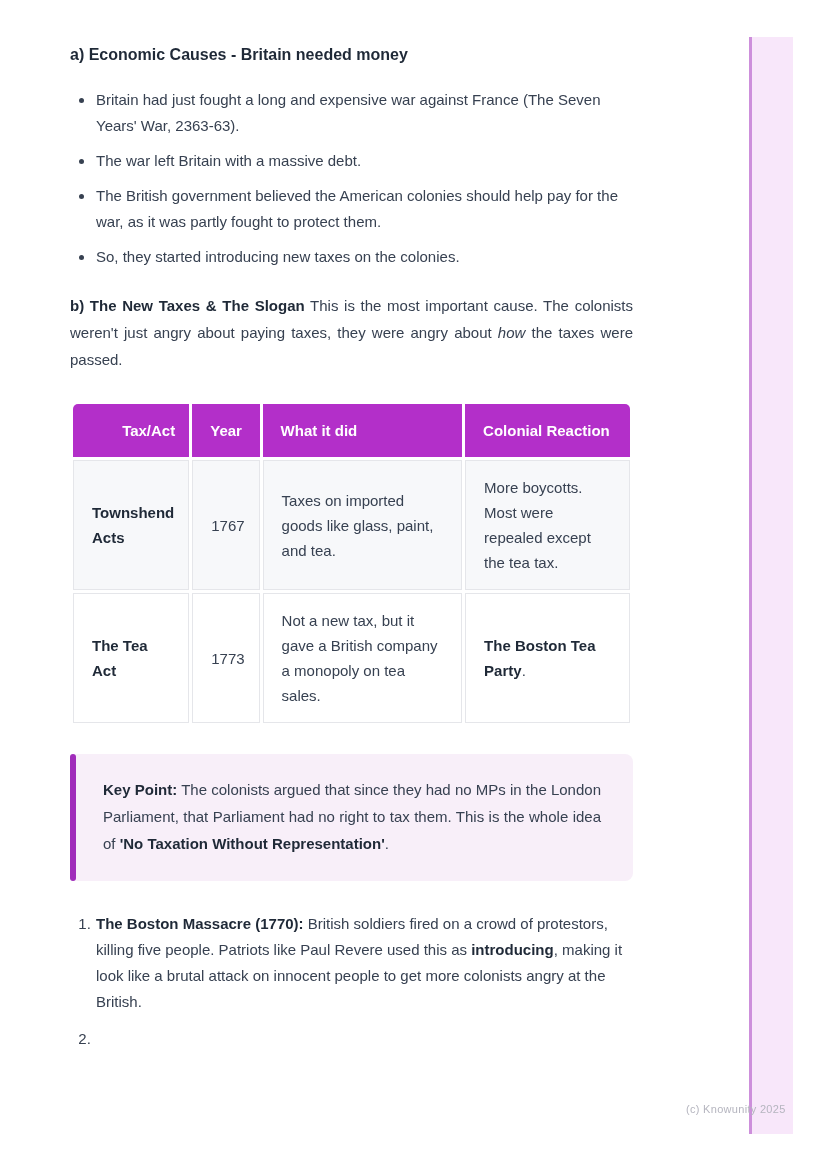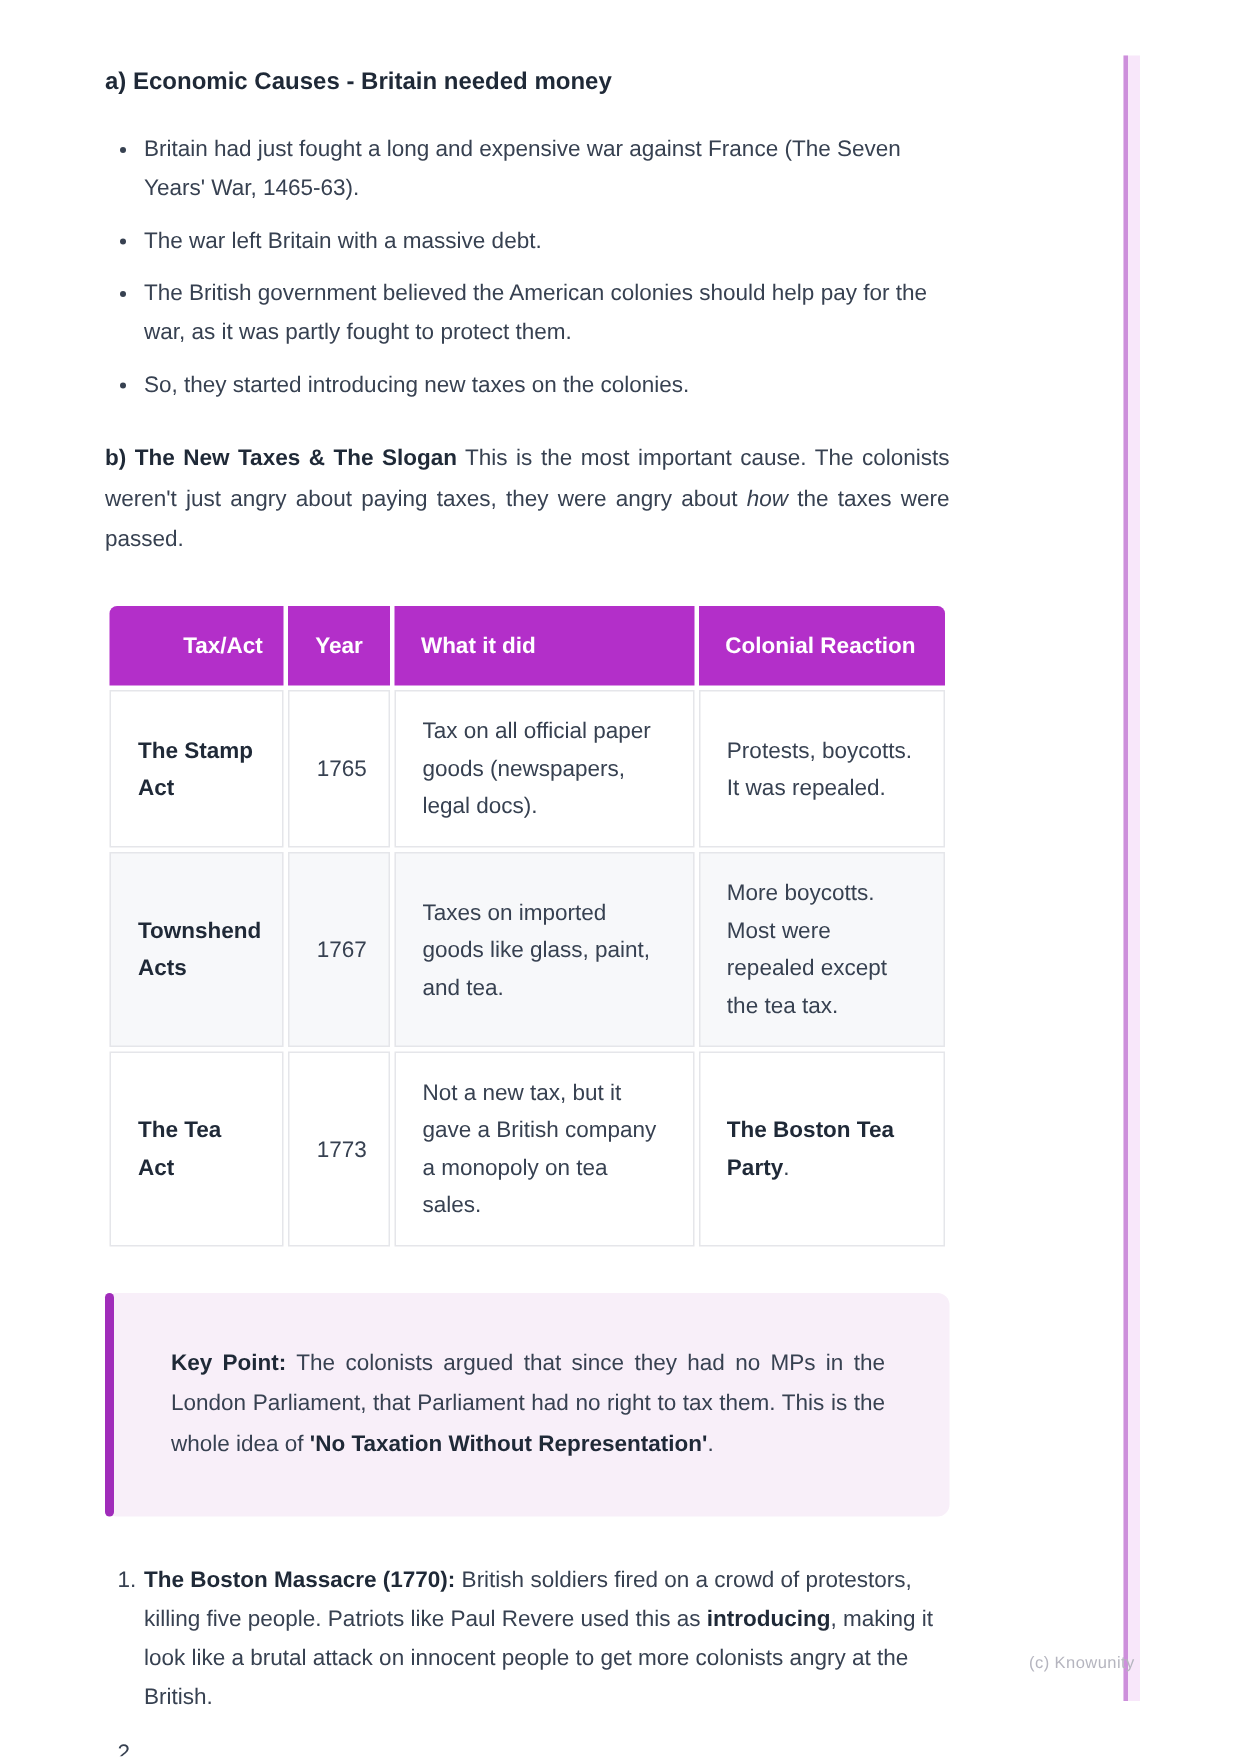--- a/index.html
+++ b/index.html
@@ -9,21 +9,21 @@
     --strip-bg:#f8e7fa;
     --strip-edge:#cd8fdb;
     --body-text:#374151;
     --heading-text:#1f2937;
     --table-border:#e5e6ea;
     --row-alt-bg:#f7f8fa;
     --watermark-color:#b5b5bf;
   }
   html,body{margin:0;padding:0;background:#ffffff;}
   .page{
-    position:relative;width:760px;height:1171px;background:#ffffff;overflow:hidden;
+    position:relative;width:828px;height:1171px;background:#ffffff;overflow:hidden;
     font-family:"Liberation Sans",sans-serif;color:var(--body-text);
   }
   .content{position:absolute;left:70px;top:45px;width:563px;}
   h3.sec-heading{font-size:16px;font-weight:700;color:var(--heading-text);margin:0 0 22px 0;line-height:20px;}
   ul.bullets{margin:0 0 22px 0;padding:0 0 0 25px;list-style:disc;font-size:15px;line-height:26px;}
   ul.bullets li{margin:0 0 9px 0;padding-left:1px;}
   p.para{margin:0 0 28px 0;font-size:15px;line-height:27px;text-align:justify;}
   p.para strong, .callout strong, ol.events strong, td.act-cell, td.reaction-cell strong{color:var(--heading-text);}
   .table-wrap{margin:0 0 28px 0;}
   table.tax-table{border-collapse:separate;border-spacing:3px;width:100%;}
@@ -42,21 +42,21 @@
   td.year-cell{padding-left:10px;}
   td.reaction-cell{white-space:pre-line;}
   .callout{
     position:relative;background:var(--callout-bg);border-radius:8px;
     padding:18px 28px 20px 29px;margin:0 0 30px 0;
   }
   .callout-bar{
     position:absolute;left:0;top:0;bottom:0;width:6px;
     background:var(--callout-accent);border-radius:6px;
   }
-  .callout p{margin:15px;font-size:15px;line-height:27px;text-align:justify;}
+  .callout p{margin:4px;font-size:15px;line-height:27px;text-align:justify;}
   ol.events{margin:0;padding:0 0 0 25px;font-size:15px;line-height:26px;}
   ol.events li{margin:0 0 11px 0;padding-left:1px;}
   .side-strip{
     position:absolute;left:749px;top:37px;width:41px;height:1097px;
     background:var(--strip-bg);border-left:3px solid var(--strip-edge);
     z-index:1;
   }
   .watermark{
     position:absolute;left:686px;top:1103px;font-size:11px;letter-spacing:0.3px;
     color:var(--watermark-color);z-index:2;white-space:nowrap;
@@ -64,21 +64,21 @@
 </style>
 </head>
 <body>
 
 <div class="page">
   <div class="content">
 
     <h3 class="sec-heading">a) Economic Causes - Britain needed money</h3>
 
     <ul class="bullets">
-      <li>Britain had just fought a long and expensive war against France (The Seven Years' War, 1465-63).</li>
+      <li>Britain had just fought a long and expensive war against France (The Seven Years' War, 2363-63).</li>
       <li>The war left Britain with a massive debt.</li>
       <li>The British government believed the American colonies should help pay for the war, as it was partly fought to protect them.</li>
       <li>So, they started introducing new taxes on the colonies.</li>
     </ul>
 
     <p class="para"><strong>b) The New Taxes &amp; The Slogan</strong><span> This is the most important cause. The colonists weren't just angry about paying taxes, they were angry about </span><em>how</em><span> the taxes were passed.</span></p>
 
     <div class="table-wrap">
       <table class="tax-table">
         <colgroup>
@@ -89,27 +89,20 @@
         </colgroup>
         <thead>
           <tr>
             <th>Tax/Act</th>
             <th>Year</th>
             <th>What it did</th>
             <th>Colonial Reaction</th>
           </tr>
         </thead>
         <tbody>
-          <tr>
-            <td class="act-cell">The Stamp Act</td>
-            <td class="year-cell">1765</td>
-            <td class="what-cell">Tax on all official paper goods (newspapers, legal docs).</td>
-            <td class="reaction-cell">Protests, boycotts.
-It was repealed.</td>
-          </tr>
           <tr class="alt">
             <td class="act-cell">Townshend Acts</td>
             <td class="year-cell">1767</td>
             <td class="what-cell">Taxes on imported goods like glass, paint, and tea.</td>
             <td class="reaction-cell">More boycotts.
 Most were repealed except the tea tax.</td>
           </tr>
           <tr>
             <td class="act-cell">The Tea Act</td>
             <td class="year-cell">1773</td>

